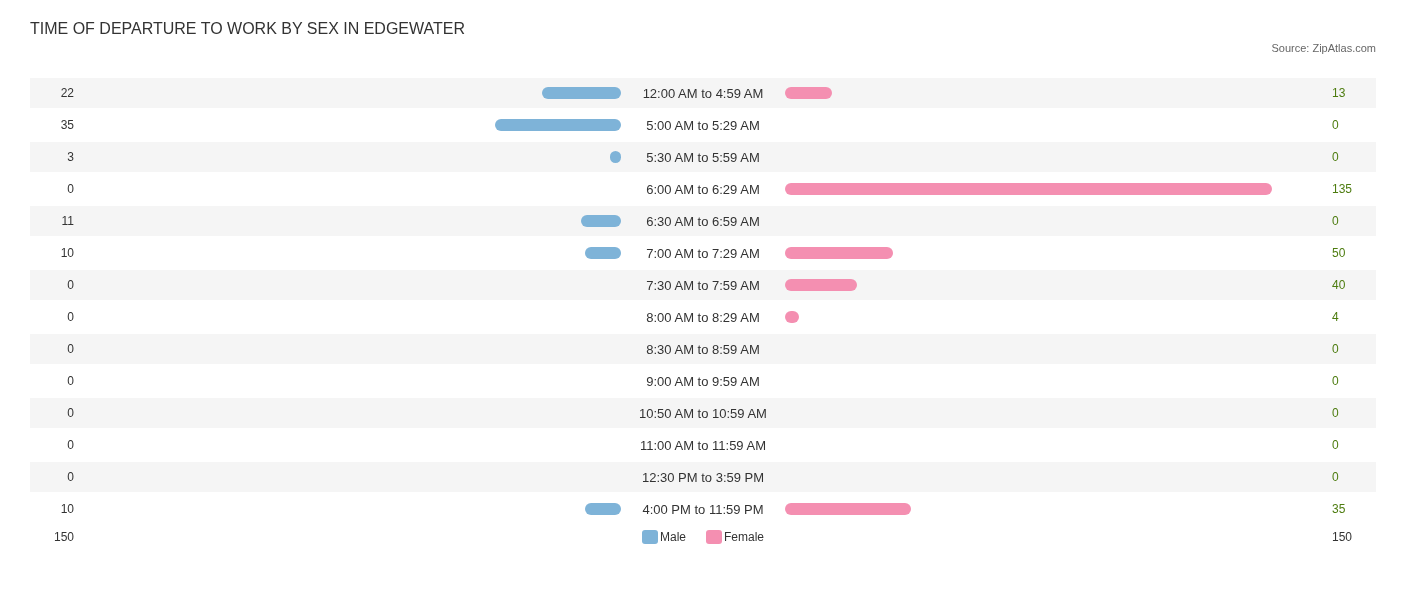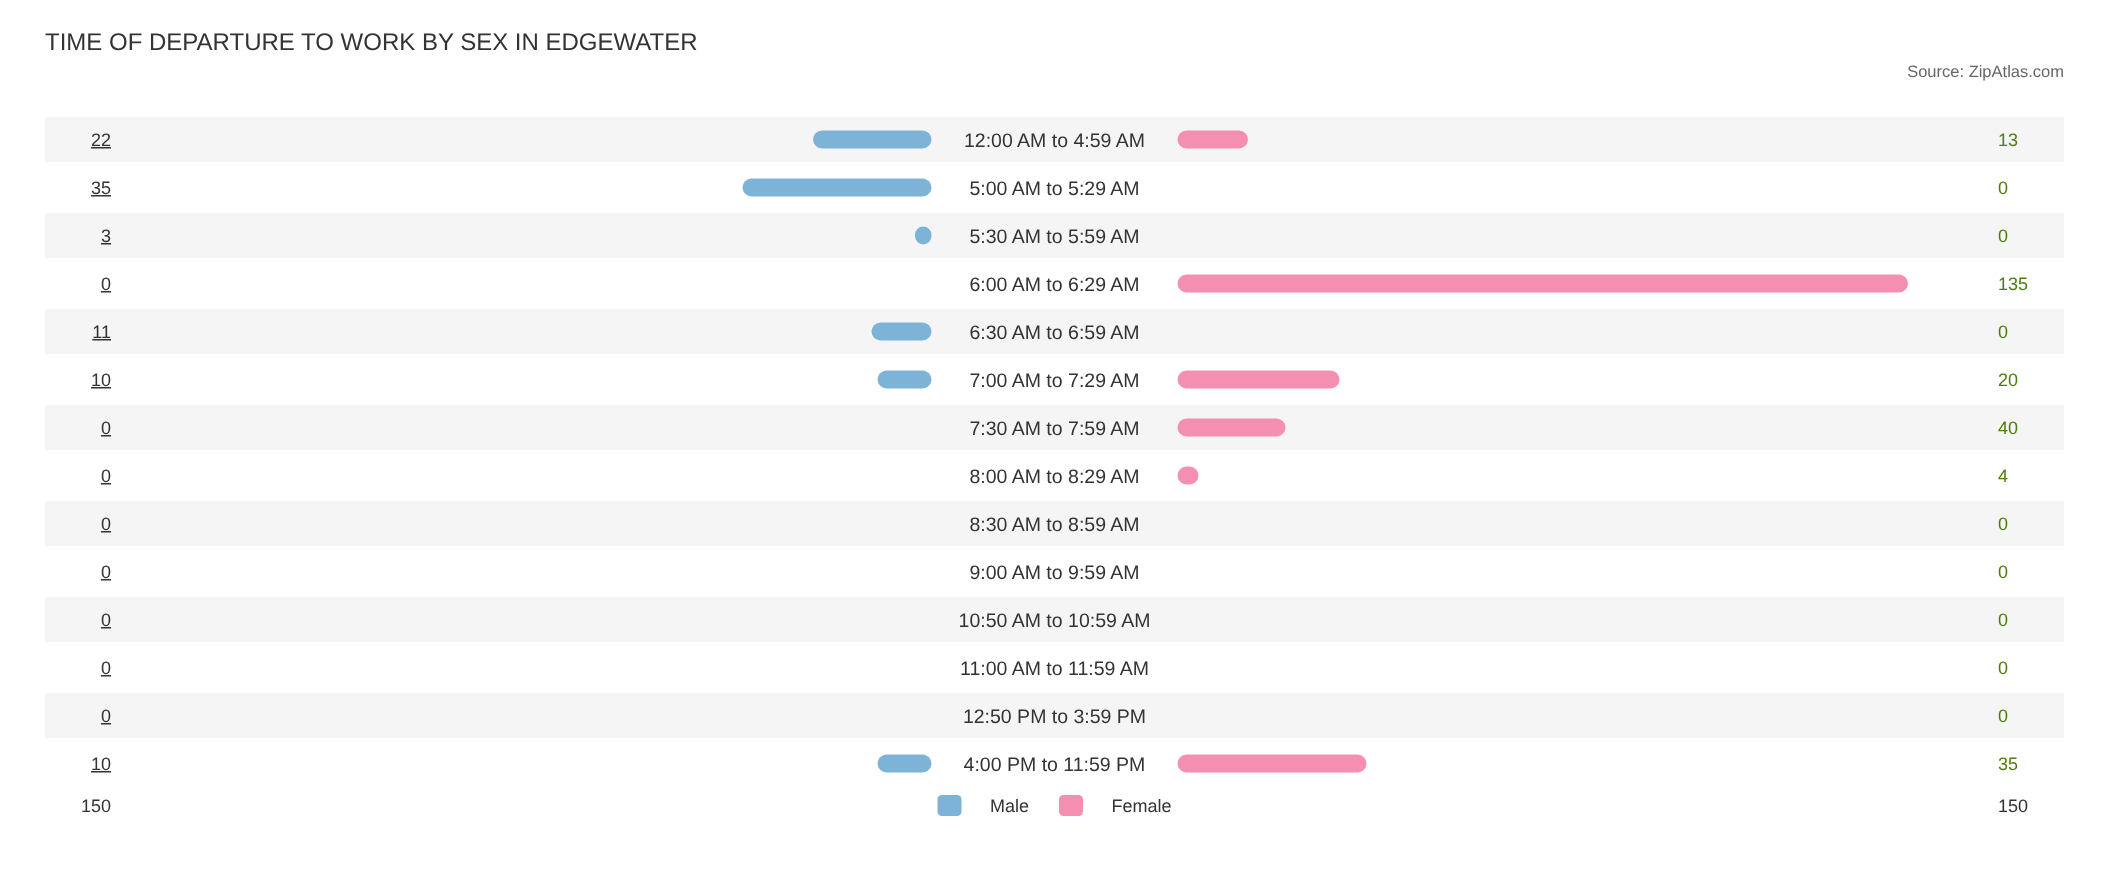--- a/index.html
+++ b/index.html
@@ -38,21 +38,20 @@
     .row:nth-child(even) {
       background: #fff;
     }
     .left-val {
       width: 50px;
       text-align: right;
       font-size: 12px;
       color: #333;
       padding-right: 6px;
       flex-shrink: 0;
-      text-decoration: underline;
     }
     .bar-male {
       height: 12px;
       background: #7eb3d8;
       border-radius: 6px;
       min-width: 0;
     }
     .bar-female {
       height: 12px;
       background: #f48fb1;
@@ -97,21 +96,21 @@
     .axis-center {
       flex: 1;
       display: flex;
       justify-content: center;
       align-items: center;
       gap: 20px;
     }
     .legend-item {
       display: flex;
       align-items: center;
-      gap: 19px;
+      gap: 2px;
       font-size: 12px;
       color: #333;
     }
     .legend-box {
       width: 16px;
       height: 14px;
       border-radius: 3px;
     }
     
     
@@ -199,21 +198,21 @@
     <div class="row">
     <div class="left-val">10</div>
     <div class="left-bars">
 
       <div class="bar-male" style="width:6.666666666666667%; max-width:100%;"></div>
     </div>
     <div class="label-center">7:00 AM to 7:29 AM</div>
     <div class="right-bars">
       <div class="bar-female" style="width:20%; max-width:100%;"></div>
     </div>
-    <div class="right-val">20</div>
+    <div class="right-val">50</div>
   </div>
     <div class="row">
     <div class="left-val">0</div>
     <div class="left-bars">
 
       <div class="bar-male" style="width:0%; max-width:100%;"></div>
     </div>
     <div class="label-center">7:30 AM to 7:59 AM</div>
     <div class="right-bars">
       <div class="bar-female" style="width:13.333333333333334%; max-width:100%;"></div>
@@ -279,21 +278,21 @@
       <div class="bar-female" style="width:0%; max-width:100%;"></div>
     </div>
     <div class="right-val">0</div>
   </div>
     <div class="row">
     <div class="left-val">0</div>
     <div class="left-bars">
 
       <div class="bar-male" style="width:0%; max-width:100%;"></div>
     </div>
-    <div class="label-center">12:50 PM to 3:59 PM</div>
+    <div class="label-center">12:30 PM to 3:59 PM</div>
     <div class="right-bars">
       <div class="bar-female" style="width:0%; max-width:100%;"></div>
     </div>
     <div class="right-val">0</div>
   </div>
     <div class="row">
     <div class="left-val">10</div>
     <div class="left-bars">
 
       <div class="bar-male" style="width:6.666666666666667%; max-width:100%;"></div>

